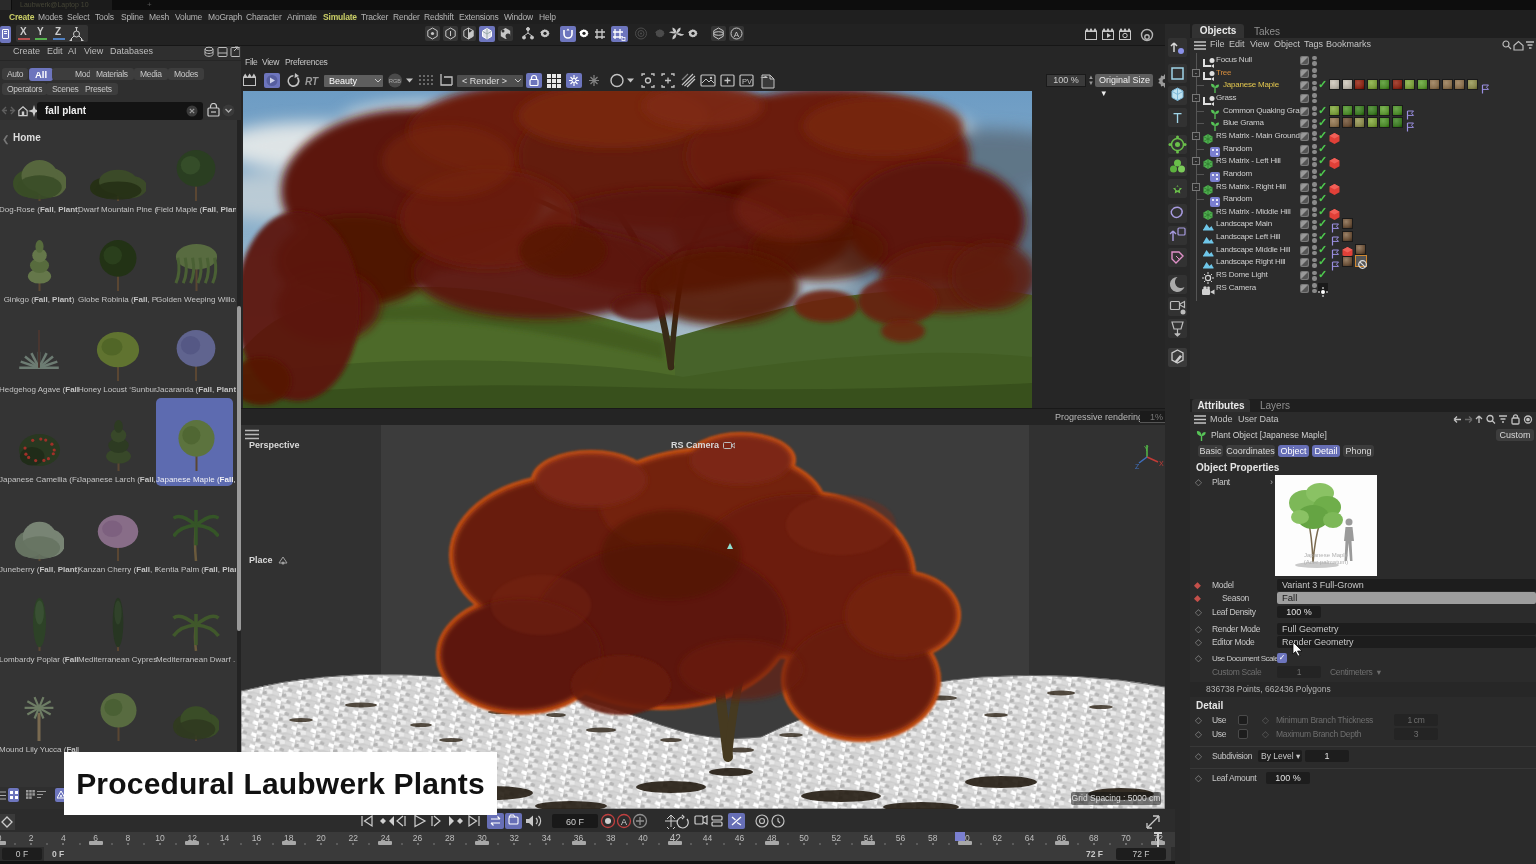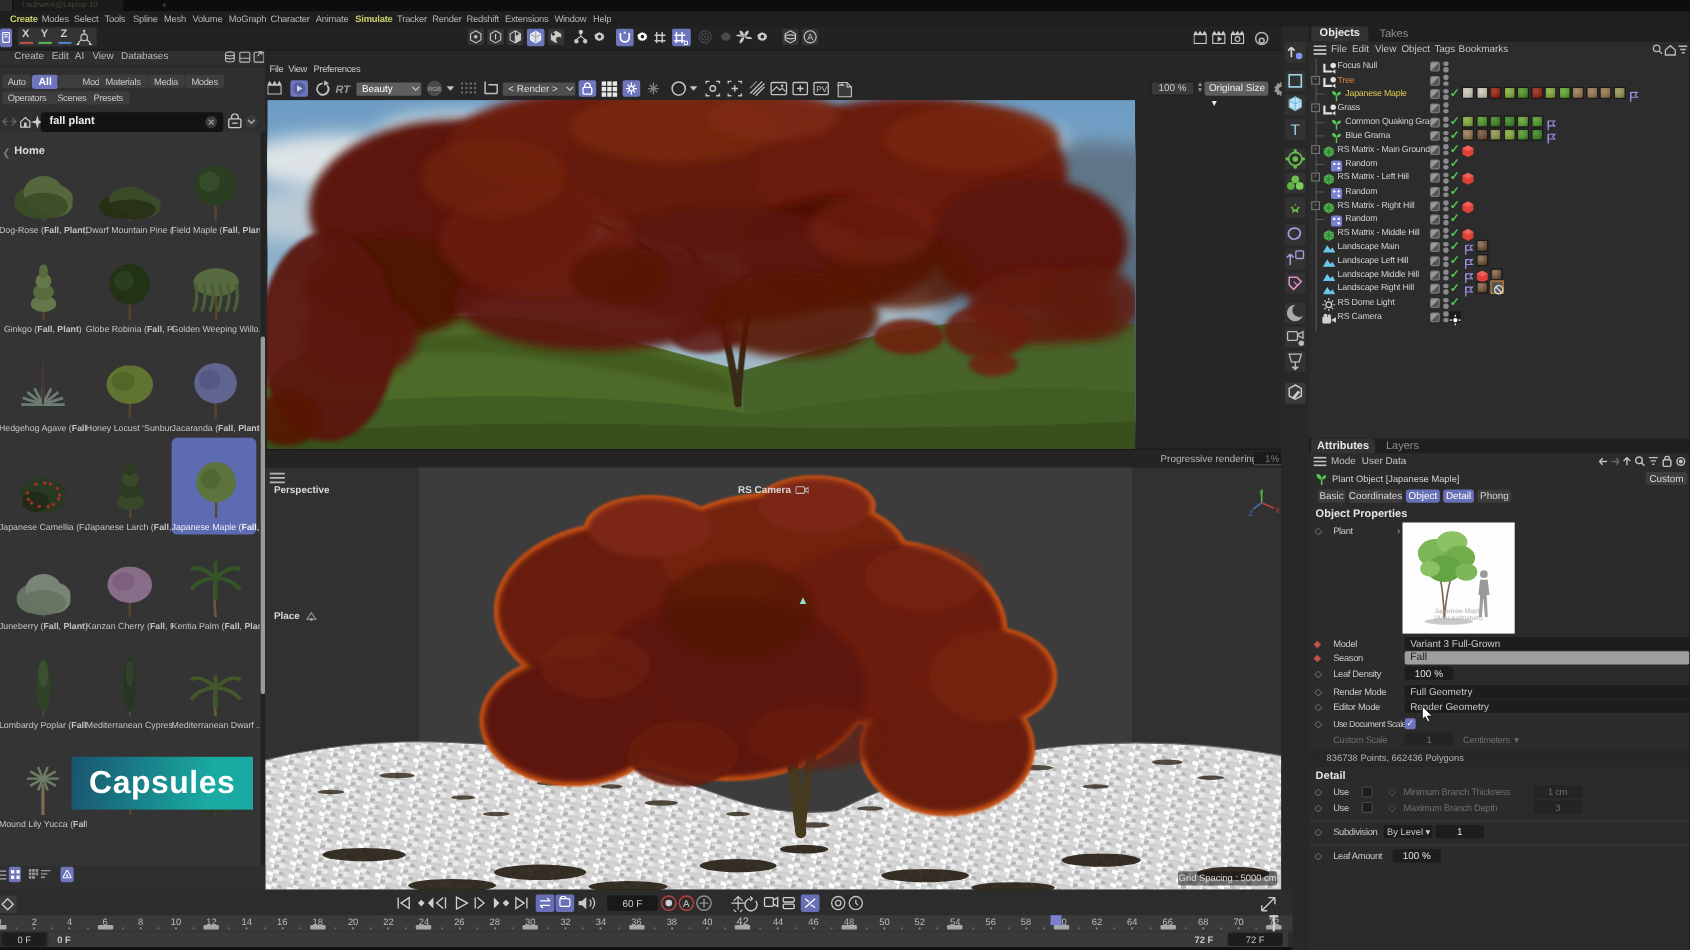--- a/index.html
+++ b/index.html
@@ -1178,21 +1178,21 @@
             <path d="M70.5 52h7l1.5 14h-2.5l1 20h-2.5l-1.5-18-1.5 18h-2.5l1-20h-1.5z"></path>
           </g>
    <text x="51" y="82" font-size="6" fill="#b0b0b0" text-anchor="middle" font-family="Liberation Sans">Japanese Maple</text>
    <text x="51" y="89" font-size="6" fill="#b0b0b0" text-anchor="middle" font-family="Liberation Sans">(Acer palmatum)</text>
   </svg>
  </div>
  <span class="txt" style="left:4px;top:181px;color:#c4504a;font-size:9px;">◆</span>
  <span class="txt" style="left:22px;top:181px;color:#c8c8c8;font-size:8.5px;letter-spacing:-0.3px;">Model</span>
  <div class="abs" style="left:87px;top:180px;width:259px;height:12px;background:#1d1d1d;border-radius:2px;color:#c8c8c8;font-size:9px;line-height:12px;padding-left:5px;">Variant 3 Full-Grown</div>
  <span class="txt" style="left:4px;top:194px;color:#c4504a;font-size:9px;">◆</span>
- <span class="txt" style="left:22px;top:194px;color:#c8c8c8;font-size:8.5px;letter-spacing:-0.3px;">Season</span>
+ <span class="txt" style="left:32px;top:194px;color:#c8c8c8;font-size:8.5px;letter-spacing:-0.3px;">Season</span>
  <div class="abs" style="left:87px;top:193px;width:259px;height:12px;background:#9e9e9e;border-radius:2px;color:#1a1a1a;font-size:9.5px;line-height:12px;padding-left:5px;">Fall</div>
  <span class="txt" style="left:5px;top:208px;color:#8a8a8a;font-size:9px;">◇</span>
  <span class="txt" style="left:22px;top:208px;color:#c8c8c8;font-size:8.5px;letter-spacing:-0.3px;">Leaf Density</span>
  <div class="abs" style="left:87px;top:207px;width:44px;height:12px;background:#1d1d1d;border-radius:2px;color:#e0e0e0;font-size:9px;line-height:12px;text-align:center;">100 %</div>
  <span class="txt" style="left:5px;top:225px;color:#8a8a8a;font-size:9px;">◇</span>
  <span class="txt" style="left:22px;top:225px;color:#c8c8c8;font-size:8.5px;letter-spacing:-0.3px;">Render Mode</span>
  <div class="abs" style="left:87px;top:224px;width:259px;height:12px;background:#1d1d1d;border-radius:2px;color:#c8c8c8;font-size:9px;line-height:12px;padding-left:5px;">Full Geometry</div>
  <span class="txt" style="left:5px;top:238px;color:#8a8a8a;font-size:9px;">◇</span>
  <span class="txt" style="left:22px;top:238px;color:#c8c8c8;font-size:8.5px;letter-spacing:-0.3px;">Editor Mode</span>
  <div class="abs" style="left:87px;top:237px;width:259px;height:12px;background:#1d1d1d;border-radius:2px;color:#c8c8c8;font-size:9px;line-height:12px;padding-left:5px;">Render Geometry</div>
@@ -1455,16 +1455,16 @@
 
  <div class="abs" style="left:0;top:38px;width:1175px;height:14px;background:#2c2c2c;"></div>
  <div class="abs" style="left:44px;top:38px;width:1127px;height:14px;background:#3a3a3a;"></div>
  <div class="abs" style="left:2px;top:39px;width:40px;height:12px;background:#1d1d1d;border-radius:2px;color:#c8c8c8;font-size:8.5px;line-height:12px;text-align:center;">0 F</div>
  <span class="txt" style="left:52px;top:40px;color:#c8c8c8;font-size:8.5px;font-weight:bold;">0 F</span>
  <span class="txt" style="left:1086px;top:40px;color:#c8c8c8;font-size:8.5px;font-weight:bold;">72 F</span>
  <div class="abs" style="left:1116px;top:39px;width:50px;height:12px;background:#1d1d1d;border-radius:2px;color:#c8c8c8;font-size:8.5px;line-height:12px;text-align:center;">72 F</div>
  <div class="abs" style="left:0;top:52px;width:1175px;height:3px;background:#111;"></div>
 </div>
 
-<div class="abs" style="left:65px;top:688px;width:165px;height:48px;background:linear-gradient(100deg,#19546e 0%,#19aaa2 75%);display:flex;align-items:center;justify-content:center;">
- <span style="color:#fff;font-size:29px;font-weight:bold;letter-spacing:0.5px;">Capsules</span>
+<div class="abs" style="left:64px;top:752px;width:433px;height:63px;background:#fff;display:flex;align-items:center;justify-content:center;">
+ <span style="color:#111;font-size:30px;font-weight:bold;white-space:nowrap;letter-spacing:0.2px;">Procedural Laubwerk Plants</span>
 </div>
 </div>
 
 </body></html>

